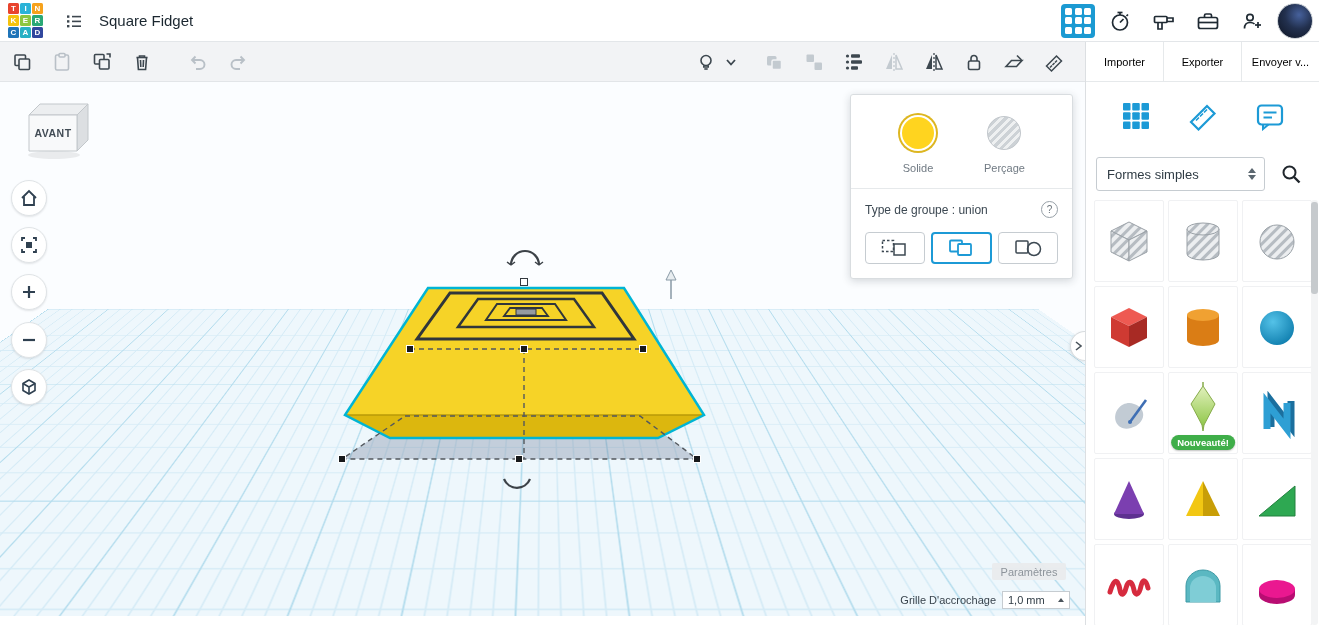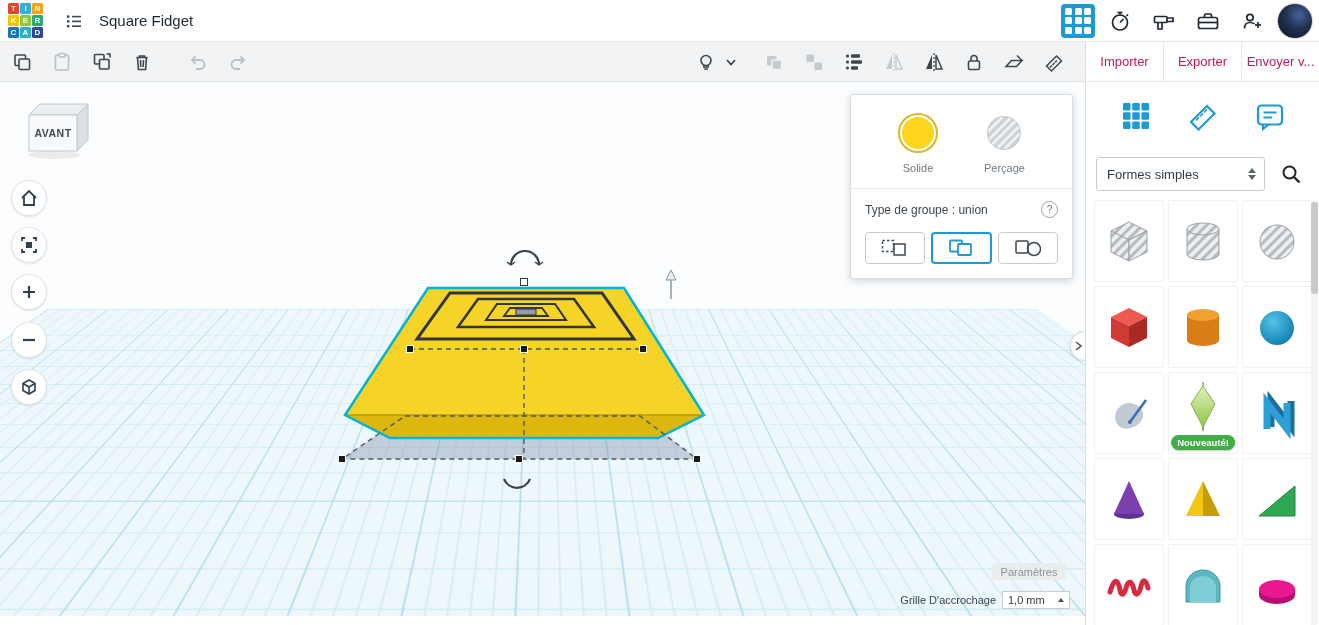--- a/index.html
+++ b/index.html
@@ -65,21 +65,21 @@
   .insp-divider { height:1px; background:#e6e9eb; }
   .insp-grouptype { display:flex; align-items:center; justify-content:space-between; padding:12px 14px 8px; font-size:12px; color:#3c4852; }
   .help { width:17px; height:17px; border:1.5px solid #97a0a7; border-radius:50%; display:flex; align-items:center; justify-content:center; font-size:10px; color:#6b747c; cursor:pointer; }
   .insp-buttons { display:flex; gap:6px; padding:6px 14px 14px; }
   .gbtn { flex:1; height:32px; background:#fff; border:1px solid #c6ccd1; border-radius:4px; display:flex; align-items:center; justify-content:center; }
   .gbtn.sel { border:2px solid #1c9ad6; }
 
   
   .sidebar { position:absolute; left:1085px; top:42px; width:234px; height:583px; background:#fff; border-left:1px solid #dcdfe2; overflow:hidden; z-index:35; }
   .sb-actions { height:40px; display:flex; border-bottom:1px solid #e6e9eb; }
-  .sb-actions button { flex:1; font-size:13px; color:#be185d; white-space:nowrap; overflow:hidden; text-overflow:ellipsis; padding:0 4px; }
+  .sb-actions button { flex:1; font-size:11px; color:#000000; white-space:nowrap; overflow:hidden; text-overflow:ellipsis; padding:0 4px; }
   .sb-actions button + button { border-left:1px solid #e6e9eb; }
   .sb-tools { height:68px; display:flex; align-items:center; justify-content:space-around; padding:0 16px; }
   .sb-tools button { width:44px; height:44px; display:flex; align-items:center; justify-content:center; }
   .sb-filter { height:48px; display:flex; align-items:center; padding:0 10px; gap:8px; }
   .select { flex:1; height:34px; border:1px solid #c6ccd1; border-radius:3px; display:flex; align-items:center; justify-content:space-between; padding:0 8px 0 10px; font-size:13px; color:#2f3b44; background:#fff; cursor:pointer;gap:6px; }
   .sel-arrows { display:flex; flex-direction:column; gap:2px; }
   .tri-up { width:0; height:0; border-left:4px solid transparent; border-right:4px solid transparent; border-bottom:5px solid #5b6770; }
   .tri-dn { width:0; height:0; border-left:4px solid transparent; border-right:4px solid transparent; border-top:5px solid #5b6770; }
   .searchbtn { width:36px; height:36px; display:flex; align-items:center; justify-content:center; }
   .shape-grid { display:grid; grid-template-columns:repeat(3,70px); grid-auto-rows:82px; gap:4px; padding:2px 6px 0 8px; }

